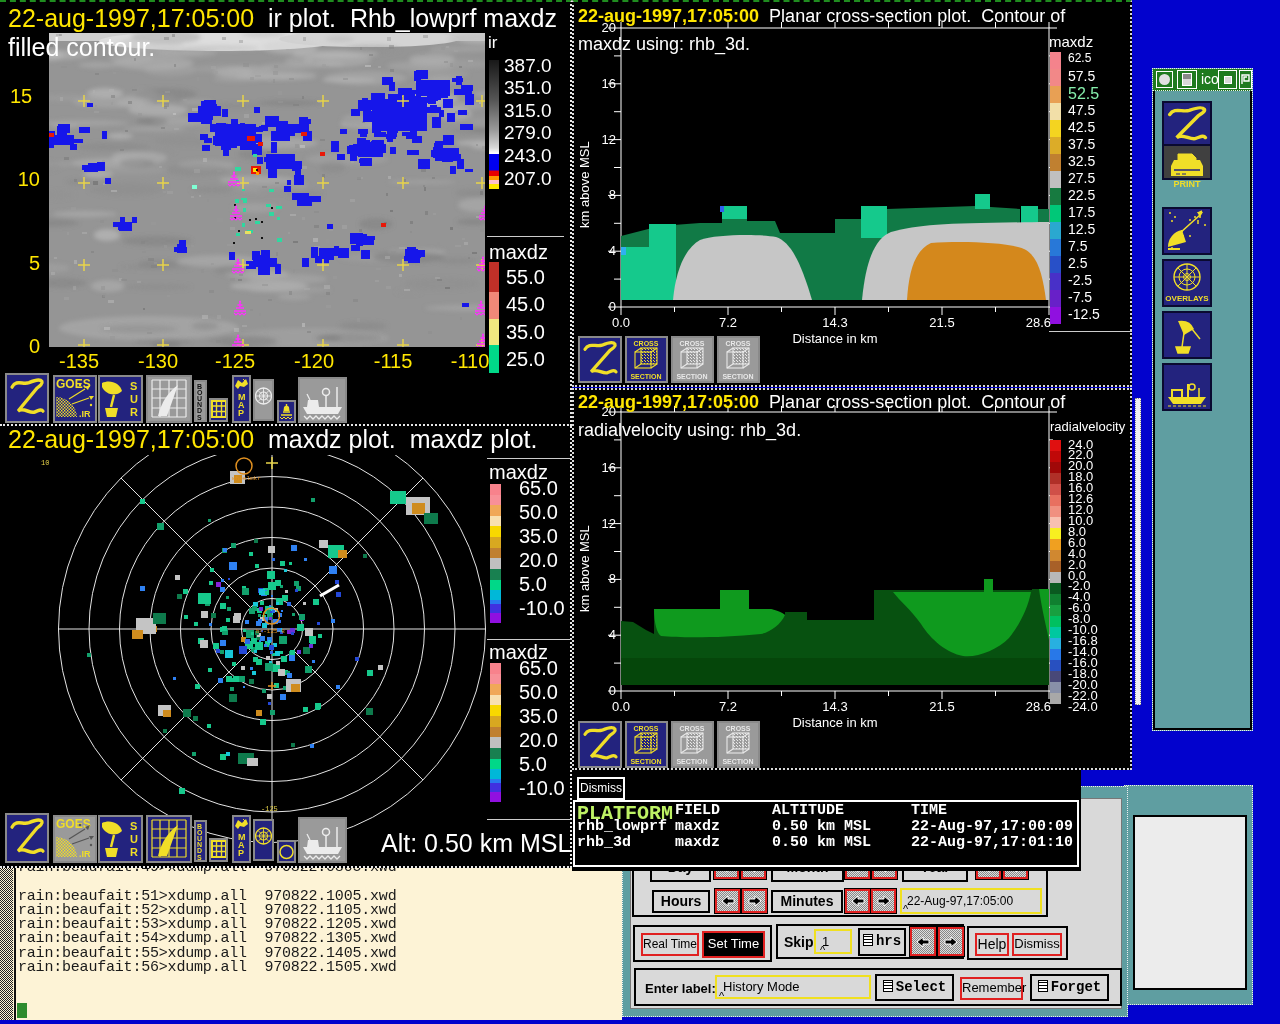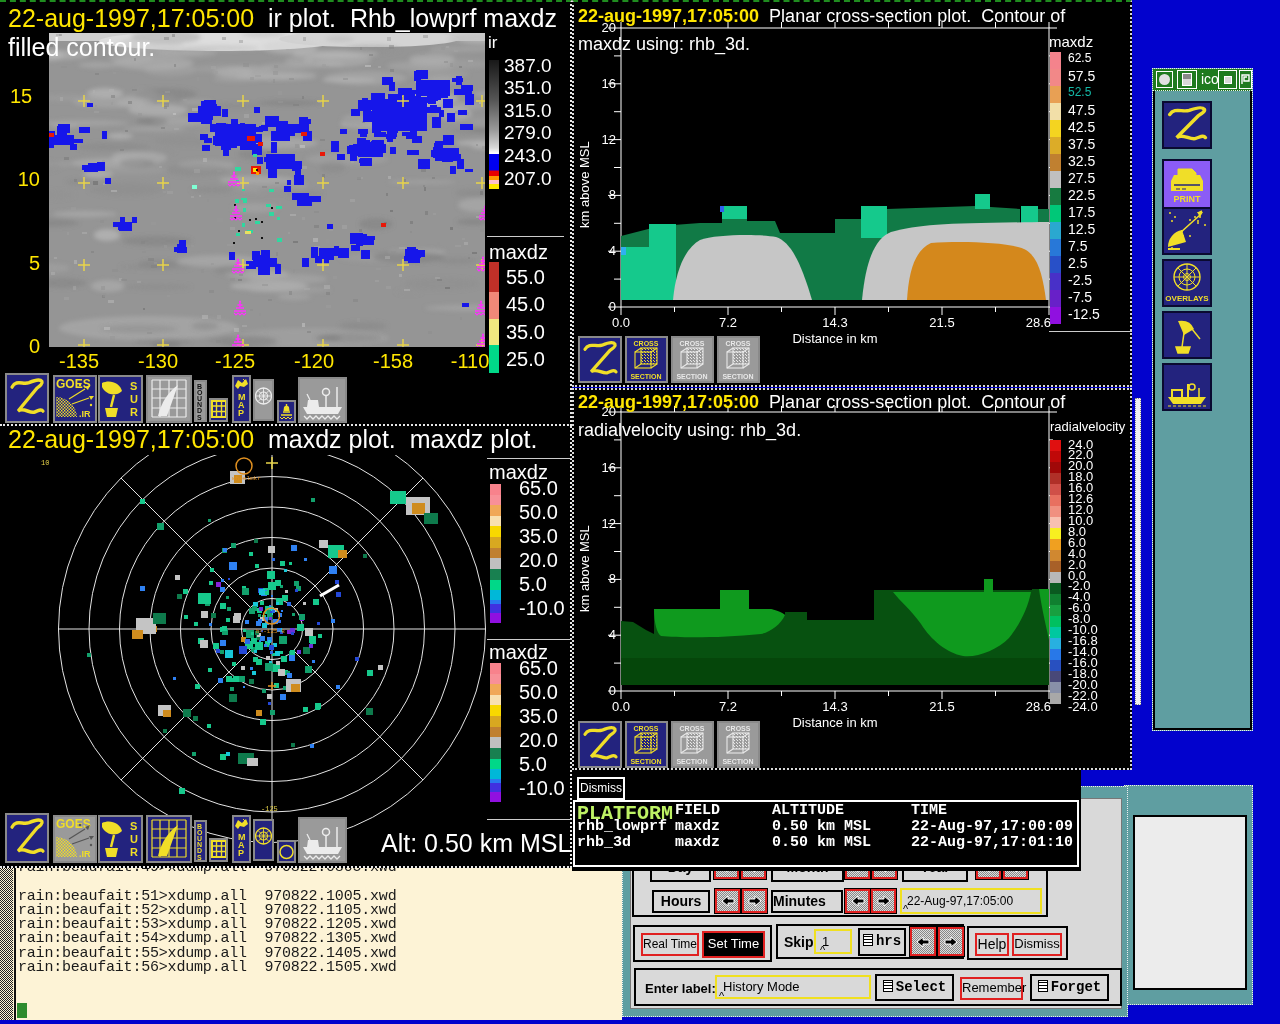--- a/index.html
+++ b/index.html
@@ -20,21 +20,21 @@
 <div style="position:absolute;left:8px;top:4px;white-space:pre;z-index:5;font-size:25px;color:#ffe600">22-aug-1997,17:05:00<span style="color:#fff">  ir plot.  Rhb_lowprf maxdz</span></div>
 <div style="position:absolute;left:8px;top:33px;white-space:pre;z-index:5;font-size:25px;color:#fff">filled contour.</div>
 <div style="position:absolute;left:10px;top:85px;white-space:pre;z-index:5;font-size:20px;color:#ffe600;width:30px;text-align:left">15</div>
 <div style="position:absolute;left:10px;top:168px;white-space:pre;z-index:5;font-size:20px;color:#ffe600;width:30px;text-align:right">10</div>
 <div style="position:absolute;left:10px;top:252px;white-space:pre;z-index:5;font-size:20px;color:#ffe600;width:30px;text-align:right">5</div>
 <div style="position:absolute;left:10px;top:335px;white-space:pre;z-index:5;font-size:20px;color:#ffe600;width:30px;text-align:right">0</div>
 <div style="position:absolute;left:54px;top:350px;white-space:pre;z-index:5;font-size:20px;color:#ffe600;width:50px;text-align:center">-135</div>
 <div style="position:absolute;left:133px;top:350px;white-space:pre;z-index:5;font-size:20px;color:#ffe600;width:50px;text-align:center">-130</div>
 <div style="position:absolute;left:210px;top:350px;white-space:pre;z-index:5;font-size:20px;color:#ffe600;width:50px;text-align:center">-125</div>
 <div style="position:absolute;left:289px;top:350px;white-space:pre;z-index:5;font-size:20px;color:#ffe600;width:50px;text-align:center">-120</div>
-<div style="position:absolute;left:368px;top:350px;white-space:pre;z-index:5;font-size:20px;color:#ffe600;width:50px;text-align:center">-158</div>
+<div style="position:absolute;left:368px;top:350px;white-space:pre;z-index:5;font-size:20px;color:#ffe600;width:50px;text-align:center">-115</div>
 <div style="position:absolute;left:445px;top:350px;white-space:pre;z-index:5;font-size:20px;color:#ffe600;width:50px;text-align:center">-110</div>
 <svg style="position:absolute;left:49px;top:33px;z-index:4" width="436" height="314" viewBox="0 0 436 314">
     <defs>
       <filter id="bl">
         <feGaussianBlur stdDeviation="2.2"></feGaussianBlur>
       </filter>
       <filter id="bs">
         <feGaussianBlur stdDeviation="0.4"></feGaussianBlur>
       </filter>
     </defs>
@@ -1230,21 +1230,21 @@
     <rect x="0" y="219" width="5" height="8" fill="#30b0f0"></rect>
     <rect x="99" y="178" width="4" height="6" fill="#3060f0"></rect>
     <path d="M52,272 C55,240 65,220 79,212 C95,206 140,206 155,209 C170,214 180,235 191,272 Z" fill="#c6c6c6"></path>
     <path d="M241,272 C245,230 255,210 270,204 C300,196 330,195 428,194 L428,272 Z" fill="#c6c6c6"></path>
     <path d="M286,272 C288,240 295,222 310,215 C340,213 390,214 405,222 C418,230 422,250 425,272 Z" fill="#d4881c"></path>
   </svg>
 <div style="position:absolute;left:1049px;top:33px;white-space:pre;z-index:5;font-size:15px;color:#fff">maxdz</div>
 <div style="position:absolute;left:1050px;top:52px;width:11px;height:272px;z-index:5;background:linear-gradient(#f4838c 0px,#f4838c 17px,#f28888 17px,#f28888 34px,#e8a054 34px,#e8a054 51px,#f2dfa8 51px,#f2dfa8 68px,#f4d420 68px,#f4d420 85px,#dcac28 85px,#dcac28 102px,#c08030 102px,#c08030 119px,#c0c0c0 119px,#c0c0c0 136px,#177a40 136px,#177a40 153px,#00c878 153px,#00c878 170px,#2aa8d0 170px,#2aa8d0 187px,#2878d8 187px,#2878d8 204px,#2850c8 204px,#2850c8 221px,#4830c8 221px,#4830c8 238px,#6820c8 238px,#6820c8 255px,#9010e0 255px,#9010e0 272px)"></div>
 <div style="position:absolute;left:1068px;top:51px;white-space:pre;z-index:5;font-size:12px;color:#fff">62.5</div>
 <div style="position:absolute;left:1068px;top:68px;white-space:pre;z-index:5;font-size:14px;color:#fff">57.5</div>
-<div style="position:absolute;left:1068px;top:85px;white-space:pre;z-index:5;font-size:12px;color:#14b8a6">52.5</div>
+<div style="position:absolute;left:1068px;top:85px;white-space:pre;z-index:5;font-size:16px;color:#86efac">52.5</div>
 <div style="position:absolute;left:1068px;top:102px;white-space:pre;z-index:5;font-size:14px;color:#fff">47.5</div>
 <div style="position:absolute;left:1068px;top:119px;white-space:pre;z-index:5;font-size:14px;color:#fff">42.5</div>
 <div style="position:absolute;left:1068px;top:136px;white-space:pre;z-index:5;font-size:14px;color:#fff">37.5</div>
 <div style="position:absolute;left:1068px;top:153px;white-space:pre;z-index:5;font-size:14px;color:#fff">32.5</div>
 <div style="position:absolute;left:1068px;top:170px;white-space:pre;z-index:5;font-size:14px;color:#fff">27.5</div>
 <div style="position:absolute;left:1068px;top:187px;white-space:pre;z-index:5;font-size:14px;color:#fff">22.5</div>
 <div style="position:absolute;left:1068px;top:204px;white-space:pre;z-index:5;font-size:14px;color:#fff">17.5</div>
 <div style="position:absolute;left:1068px;top:221px;white-space:pre;z-index:5;font-size:14px;color:#fff">12.5</div>
 <div style="position:absolute;left:1068px;top:238px;white-space:pre;z-index:5;font-size:14px;color:#fff">7.5</div>
 <div style="position:absolute;left:1068px;top:255px;white-space:pre;z-index:5;font-size:14px;color:#fff">2.5</div>
@@ -1477,21 +1477,21 @@
     <svg width="16" height="14" viewBox="0 0 16 14">
       <path d="M14,5 h-6 v-3 l-6,5 6,5 v-3 h6 z" fill="#000" stroke="#fff" stroke-width="1"></path>
     </svg>
   </div>
 <div style="position:absolute;left:1003px;top:855px;width:25px;height:24px;z-index:7;background:repeating-conic-gradient(#888 0 25%,#ddd 0 50%) 0 0/2px 2px;border:2px solid #e02020;outline:1px solid #000;display:flex;align-items:center;justify-content:center">
     <svg width="16" height="14" viewBox="0 0 16 14">
       <path d="M2,5 h6 v-3 l6,5 -6,5 v-3 h-6 z" fill="#000" stroke="#fff" stroke-width="1"></path>
     </svg>
   </div>
 <div style="position:absolute;left:652px;top:890px;width:58px;height:23px;z-index:7;background:#d9d9d9;border:2px solid #000;color:#000;font-size:14px;font-weight:bold;text-align:center;line-height:18px;white-space:nowrap">Hours</div>
-<div style="position:absolute;left:771px;top:890px;width:72px;height:23px;z-index:7;background:#d9d9d9;border:2px solid #000;color:#000;font-size:14px;font-weight:bold;line-height:18px;white-space:nowrap">Minutes</div>
+<div style="position:absolute;left:771px;top:890px;width:72px;height:23px;z-index:7;background:#d9d9d9;border:2px solid #000;color:#000;font-size:14px;font-weight:bold;text-align:center;line-height:18px;white-space:nowrap">Minutes</div>
 <div style="position:absolute;left:715px;top:889px;width:25px;height:24px;z-index:7;background:repeating-conic-gradient(#888 0 25%,#ddd 0 50%) 0 0/2px 2px;border:2px solid #e02020;outline:1px solid #000;display:flex;align-items:center;justify-content:center">
     <svg width="16" height="14" viewBox="0 0 16 14">
       <path d="M14,5 h-6 v-3 l-6,5 6,5 v-3 h6 z" fill="#000" stroke="#fff" stroke-width="1"></path>
     </svg>
   </div>
 <div style="position:absolute;left:742px;top:889px;width:25px;height:24px;z-index:7;background:repeating-conic-gradient(#888 0 25%,#ddd 0 50%) 0 0/2px 2px;border:2px solid #e02020;outline:1px solid #000;display:flex;align-items:center;justify-content:center">
     <svg width="16" height="14" viewBox="0 0 16 14">
       <path d="M2,5 h6 v-3 l6,5 -6,5 v-3 h-6 z" fill="#000" stroke="#fff" stroke-width="1"></path>
     </svg>
   </div>
@@ -1548,21 +1548,21 @@
     <div style="width:8px;height:8px;border:1px solid #fff;background:#d8d8d8"></div>
   </div>
 <div style="position:absolute;left:1239px;top:70px;width:13px;height:19px;z-index:6;border:1px solid #fff;background:#1e7a1e"><svg width="11" height="17" viewBox="0 0 11 17">
       <path d="M2,13 v-9 h7 v6 h-5 v-4 h3" fill="none" stroke="#fff" stroke-width="1.4"></path>
     </svg></div>
 <div style="position:absolute;left:1162px;top:101px;width:50px;height:48px;background:#23237e;border:2px solid #0a0a30;z-index:6"><svg width="46" height="44" viewBox="0 0 46 44">
       <g transform="scale(1.150,1.048)">
         <path d="M5,11 C9,4 16,9 22,7 C27,5 33,3 35,6 C36,8 33,10 30,12 L11,33 C16,29 22,35 27,34 C31,33 34,30 36,33" stroke="#f0de28" stroke-width="3.2" fill="none" stroke-linecap="round"></path>
       </g>
     </svg></div>
-<div style="position:absolute;left:1162px;top:159px;width:50px;height:56px;background:#8b5cf6;border:2px solid #0a0a30;z-index:6"><svg width="46" height="44" viewBox="0 0 46 44">
+<div style="position:absolute;left:1162px;top:144px;width:50px;height:36px;background:#404040;border:2px solid #0a0a30;z-index:6"><svg width="46" height="44" viewBox="0 0 46 44">
       <path d="M10,14 h26 l3,6 v10 h-32 v-10 z" fill="#f0de28"></path>
       <path d="M14,14 v-6 h14 l4,4 v2" fill="#f0de28" stroke="#f0de28"></path>
       <path d="M10,24 h26" stroke="#23237e" stroke-width="1.5"></path>
       <path d="M12,28 h4 M18,28 h4" stroke="#23237e"></path>
       <text x="23" y="41" font-size="9" font-weight="bold" fill="#f0de28" text-anchor="middle" font-family="Liberation Sans">PRINT</text>
     </svg></div>
 <div style="position:absolute;left:1162px;top:207px;width:50px;height:48px;background:#23237e;border:2px solid #0a0a30;z-index:6"><svg width="46" height="44" viewBox="0 0 46 44">
       <path d="M4,38 a17,17 0 0 1 14,-17 l4,12 z" fill="#f0de28"></path>
       <path d="M16,24 L36,6 M34,4 l4,-2" stroke="#f0de28" stroke-width="1.6"></path>
       <path d="M33,3 h6 l-3,5 z" fill="#f0de28"></path>

